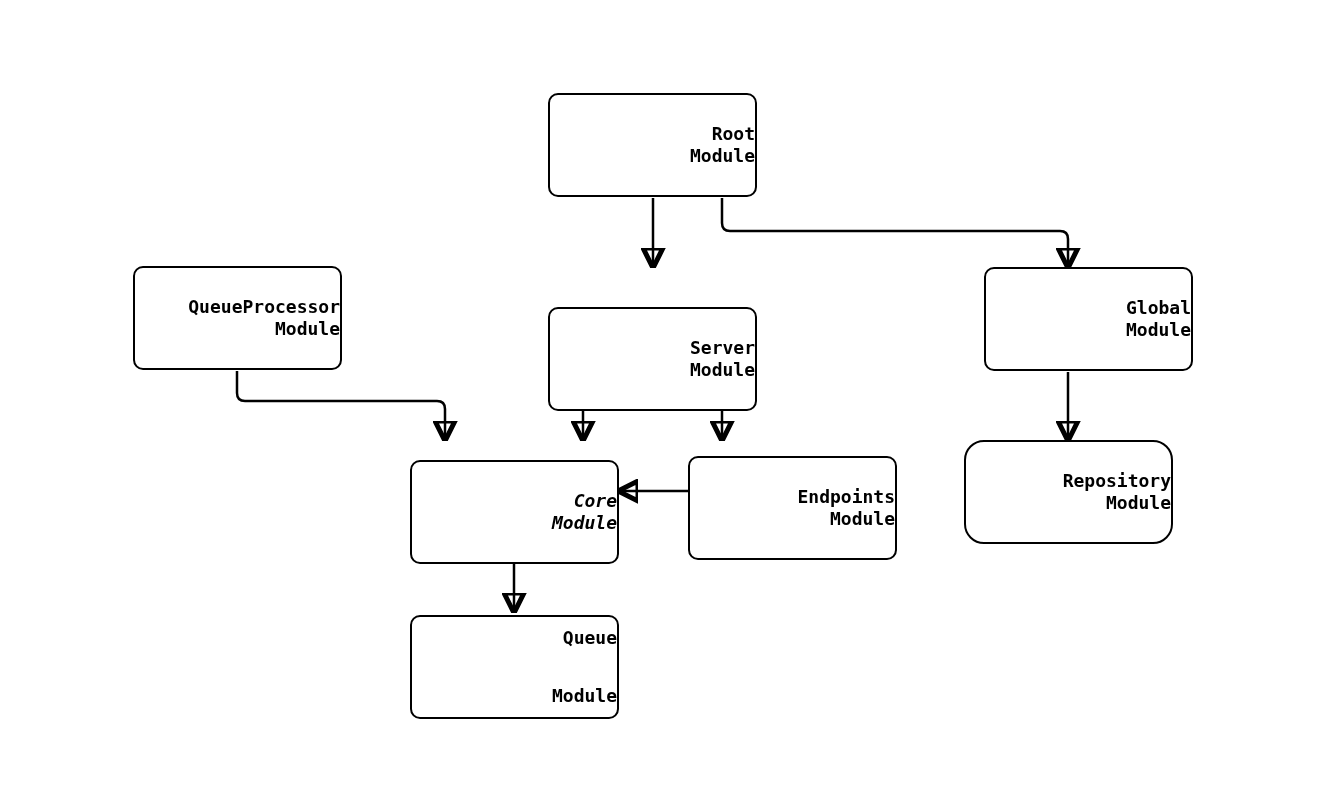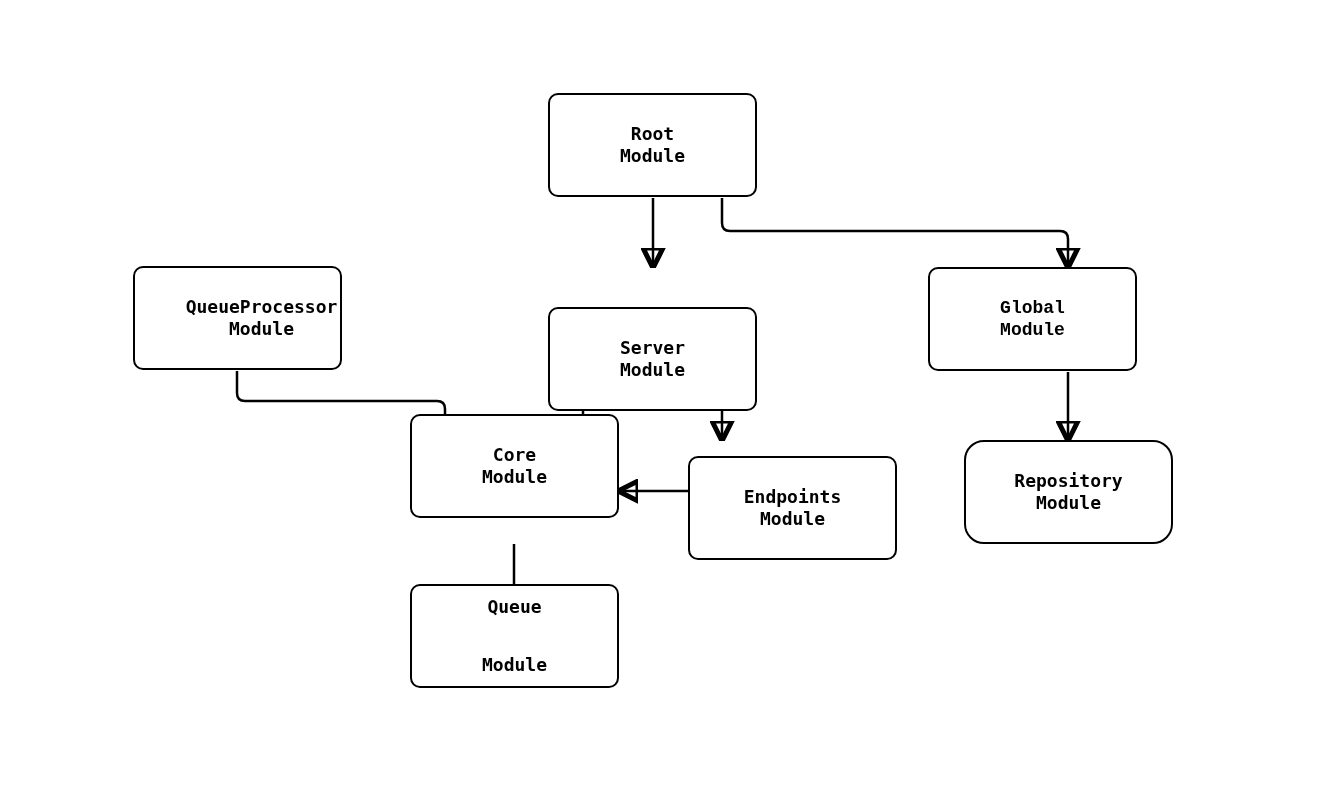--- a/index.html
+++ b/index.html
@@ -21,36 +21,36 @@
   .edges path { fill: none; stroke: #000000; stroke-width: 2.5px; }
   .node {
     position: absolute;
     width: 209px;
     height: 104px;
     background: #ffffff;
     border: 2.5px solid #000000;
     border-radius: 10px;
     display: flex;
     flex-direction: column;
-    align-items: center;
+    align-items: flex-end;
     justify-content: center;
     text-align: center;
     font-size: 18px;
     font-weight: bold;
     line-height: 22px;
     color: #000000;
   }
   .n-root          { left: 548px; top: 93px;  }
   .n-queueprocessor{ left: 133px; top: 266px; padding-left: 48px; }
   .n-server        { left: 548px; top: 267px; margin-top: 40px; }
-  .n-global        { left: 928px; top: 267px; font-family: Liberation Mono, monospace; }
-  .n-core          { left: 410px; top: 414px; }
+  .n-global        { left: 984px; top: 267px; }
+  .n-core          { left: 410px; top: 460px; font-style: italic; }
   .n-endpoints     { left: 688px; top: 456px; }
   .n-repository    { left: 964px; top: 440px; border-radius: 20px; }
-  .n-queue         { left: 410px; top: 584px; gap: 36px; }
+  .n-queue         { left: 410px; top: 615px; gap: 36px; }
 </style>
 </head>
 <body>
 
 <div class="canvas">
 
   <svg class="edges" width="1337" height="809" viewBox="0 0 1337 809" xmlns="http://www.w3.org/2000/svg">
     <defs>
       <marker id="arrow" viewBox="0 0 10 10" refX="8.5" refY="5" markerWidth="8" markerHeight="10" orient="auto-start-reverse">
         <path d="M 0 0 L 10 5 L 0 10 z" fill="#000000" stroke="none"></path>

